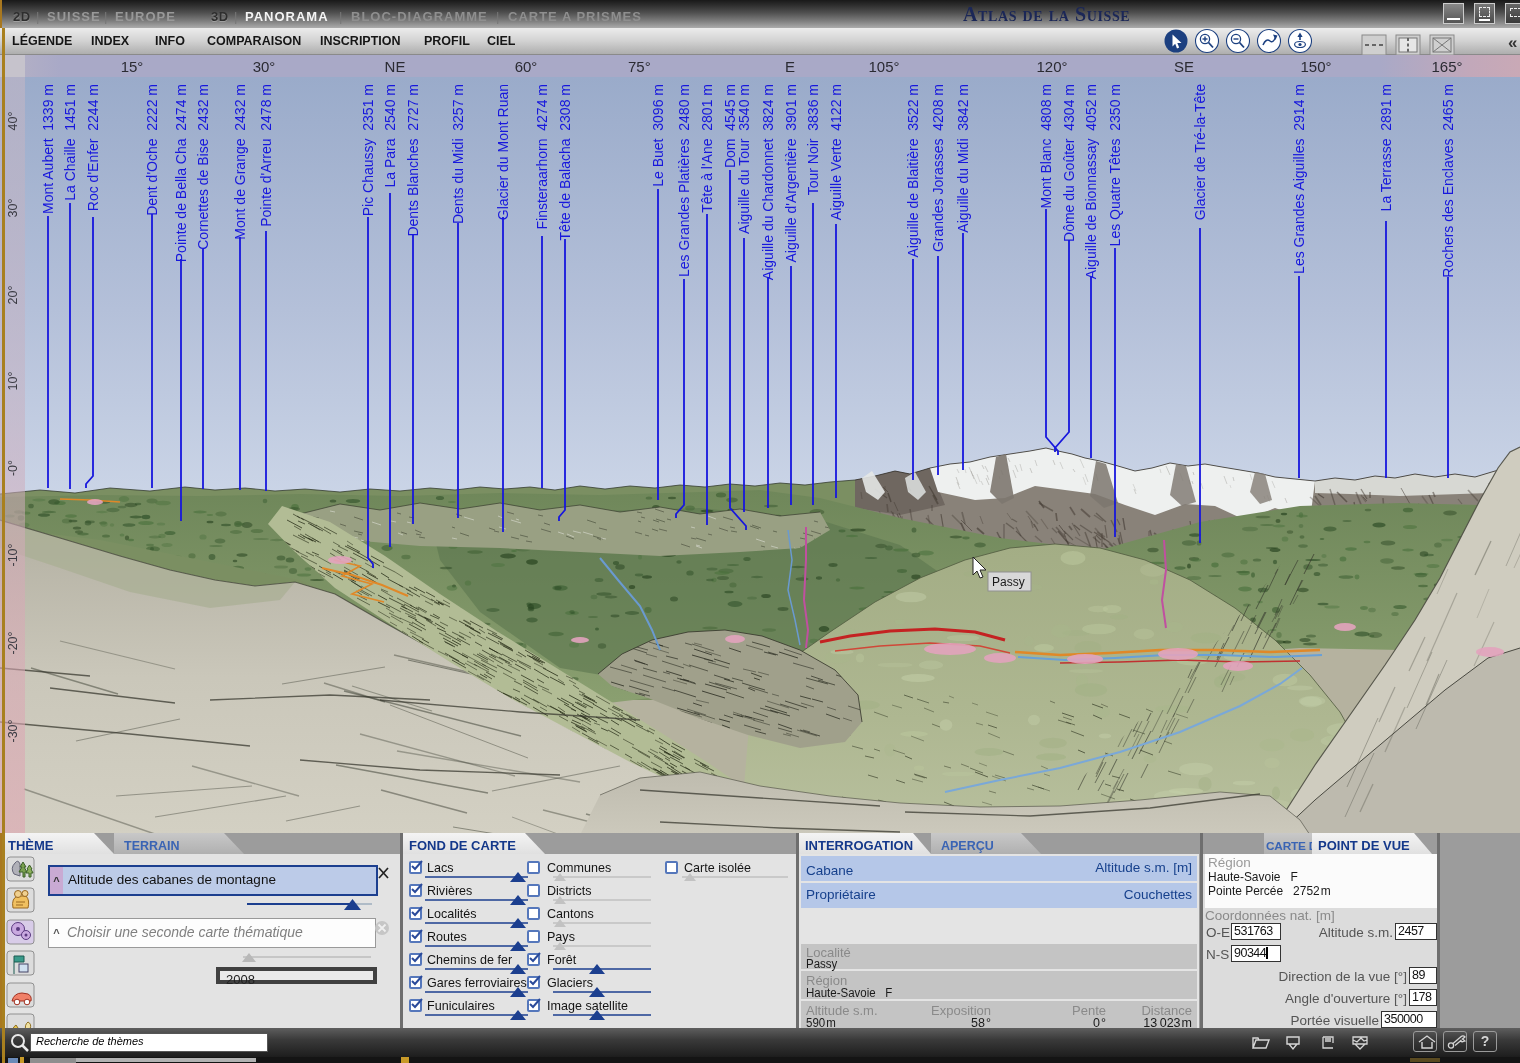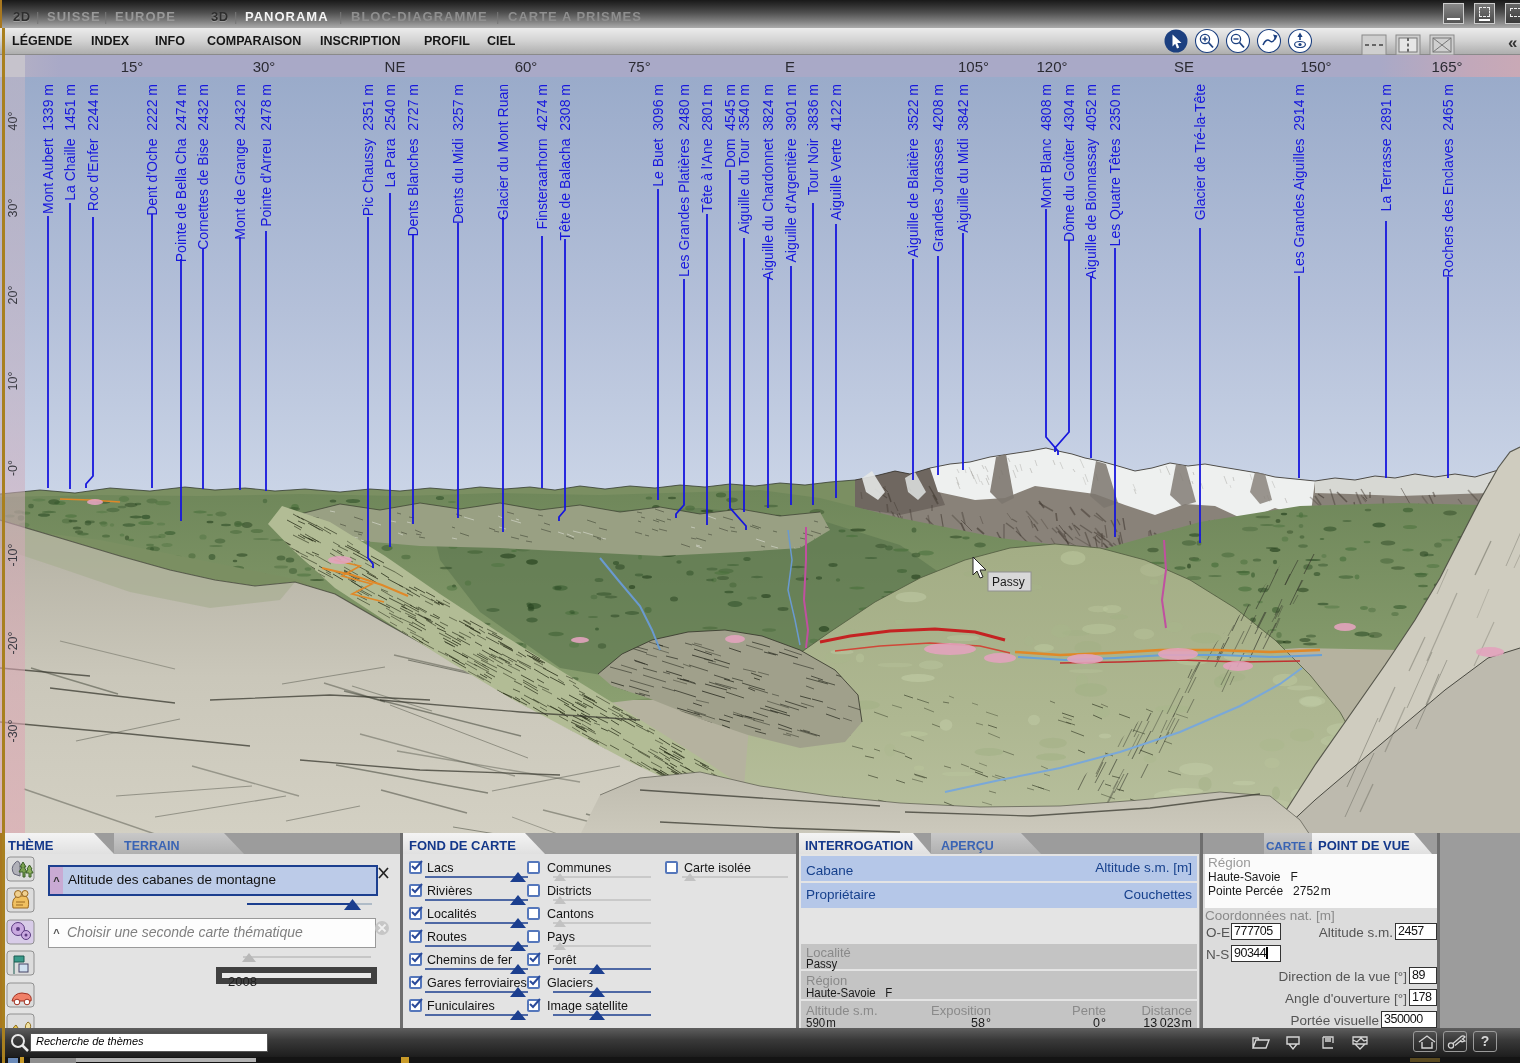--- a/index.html
+++ b/index.html
@@ -20,20 +20,21 @@
  <div class="abs" style="top:9px;left:47px;font-size:13px;font-weight:bold;letter-spacing:1px;color:#999">SUISSE</div>
  <div class="abs" style="top:9px;left:104px;font-size:13px;color:#777">|</div>
  <div class="abs" style="top:9px;left:115px;font-size:13px;font-weight:bold;letter-spacing:1px;color:#999">EUROPE</div>
  <div class="abs" style="top:9px;left:211px;font-size:13px;font-weight:bold;letter-spacing:0.6px;color:#2e2e2e;text-shadow:0 1px 0 rgba(255,255,255,0.25)">3D</div>
  <div class="abs" style="top:9px;left:234px;font-size:13px;color:#777">|</div>
  <div class="abs" style="top:9px;left:245px;font-size:13px;font-weight:bold;letter-spacing:1px;color:#f4f4f4">PANORAMA</div>
  <div class="abs" style="top:9px;left:339px;font-size:13px;color:#777">|</div>
  <div class="abs" style="top:9px;left:351px;font-size:13px;font-weight:bold;letter-spacing:1px;color:#8f8f8f">BLOC-DIAGRAMME</div>
  <div class="abs" style="top:9px;left:496px;font-size:13px;color:#777">|</div>
  <div class="abs" style="top:9px;left:508px;font-size:13px;font-weight:bold;letter-spacing:1px;color:#8f8f8f">CARTE A PRISMES</div>
+ <div class="abs" style="top:3px;left:963px;width:300px;text-align:left;font-family:'Liberation Serif',serif;font-size:20px;font-variant:small-caps;font-weight:bold;color:#1b2757;letter-spacing:0.6px">Atlas de la Suisse</div>
  <div class="abs" style="left:1443px;top:3px;width:21px;height:21px;border:1px solid #ccc;background:linear-gradient(180deg,#888,#555)">
       <div class="abs" style="left:3px;top:14px;width:13px;height:2px;background:#fff"></div>
     </div>
  <div class="abs" style="left:1474px;top:3px;width:21px;height:21px;border:1px solid #ccc;background:linear-gradient(180deg,#777,#4a4a4a)">
       <div class="abs" style="left:4px;top:3px;width:11px;height:10px;border:1.5px dashed #eee"></div>
       <div class="abs" style="left:4px;top:15px;width:11px;height:2px;background:#fff"></div>
     </div>
  <div class="abs" style="left:1505px;top:3px;width:21px;height:21px;border:1px solid #ccc;background:linear-gradient(180deg,#666,#3a3a3a)">
       <div class="abs" style="left:4px;top:4px;width:11px;height:9px;border:1.5px dashed #eee"></div>
     </div>
@@ -77,21 +78,21 @@
  </svg>
 </div>
 <div class="abs" style="left:0;top:55px;width:1520px;height:22px;background:linear-gradient(90deg,#b6b2c4 0,#a9a9c7 60px,#a9a9c7 1380px,#c2a8ba 1470px,#c9a9b6 1520px)">
  <div class="abs" style="left:0;top:0;width:25px;height:22px;background:#c6c3cc"></div>
  <div class="abs" style="left:102px;top:3px;width:60px;text-align:center;font-size:15px;color:#2b2b33">15°</div>
  <div class="abs" style="left:234px;top:3px;width:60px;text-align:center;font-size:15px;color:#2b2b33">30°</div>
  <div class="abs" style="left:365px;top:3px;width:60px;text-align:center;font-size:15px;color:#2b2b33">NE</div>
  <div class="abs" style="left:496px;top:3px;width:60px;text-align:center;font-size:15px;color:#2b2b33">60°</div>
  <div class="abs" style="left:628px;top:3px;width:60px;text-align:left;font-size:15px;color:#2b2b33">75°</div>
  <div class="abs" style="left:760px;top:3px;width:60px;text-align:center;font-size:15px;color:#2b2b33">E</div>
- <div class="abs" style="left:929px;top:3px;width:60px;text-align:right;font-size:15px;color:#2b2b33">105°</div>
+ <div class="abs" style="left:854px;top:3px;width:60px;text-align:center;font-size:15px;color:#2b2b33">105°</div>
  <div class="abs" style="left:1022px;top:3px;width:60px;text-align:center;font-size:15px;color:#2b2b33">120°</div>
  <div class="abs" style="left:1154px;top:3px;width:60px;text-align:center;font-size:15px;color:#2b2b33">SE</div>
  <div class="abs" style="left:1286px;top:3px;width:60px;text-align:center;font-size:15px;color:#2b2b33">150°</div>
  <div class="abs" style="left:1417px;top:3px;width:60px;text-align:center;font-size:15px;color:#2b2b33">165°</div>
 </div>
 <svg width="1520" height="758" viewBox="0 77 1520 758" style="position:absolute;left:0;top:77px;overflow:hidden">
 <defs>
 <linearGradient id="sky" x1="0" y1="77" x2="0" y2="500" gradientUnits="userSpaceOnUse">
 <stop offset="0" stop-color="#9aabca"></stop>
         <stop offset="0.55" stop-color="#b4c0d9"></stop>
@@ -2184,21 +2185,21 @@
  <div class="abs" style="left:18px;top:5px;font-size:14px;font-style:italic;color:#808080">Choisir une seconde carte thématique</div>
 </div>
 <svg class="abs" style="left:373px;top:920px" width="18" height="18">
     <circle cx="9" cy="8" r="7" fill="#c6c6c6"></circle>
     <path d="M5.5,4.5 L12.5,11.5 M12.5,4.5 L5.5,11.5" stroke="#efefef" stroke-width="1.8"></path>
   </svg>
 <svg class="abs" style="left:238px;top:948px" width="140" height="18">
  <line x1="5" y1="9" x2="133" y2="9" stroke="#aaa" stroke-width="1.2"></line>
  <path d="M4,14 L18,14 L11,5 Z" fill="#b8b8b8"></path>
 </svg>
-<div class="abs" style="left:216px;top:967px;width:161px;height:17px;background:#e9e9e9;border:6px solid #404040;font-size:13px;color:#222;padding:1px 0 0 6px">2008</div>
+<div class="abs" style="left:216px;top:967px;width:161px;height:17px;background:#e9e9e9;border:4px solid #404040;font-size:13px;color:#222;padding:1px 0 0 6px">2008</div>
 <div class="abs" style="left:403px;top:833px;width:142px;height:21px;background:linear-gradient(180deg,#f4f4f4,#e0e0e0);clip-path:polygon(0 0,122px 0,142px 100%,0 100%);padding:3px 0 0 6px"><span class="tabtxt">FOND DE CARTE</span></div>
 <div class="cb" style="left:409px;top:861px"></div>
 <svg class="abs" style="left:409px;top:858px" width="16" height="16">
     <path d="M3,8 L6,11 L13,3" fill="none" stroke="#2a4a9a" stroke-width="2"></path>
   </svg>
 <div class="cklbl" style="left:427px;top:860px">Lacs</div>
 <svg class="abs" style="left:425px;top:869px" width="111" height="16">
     <line x1="0" y1="8" x2="103" y2="8" stroke="#1c3f8f" stroke-width="1.6"></line>
     <path d="M85,13 L101,13 L93,3 Z" fill="#1c3f8f"></path>
   </svg>
@@ -2343,21 +2344,21 @@
 </div>
 <div class="abs" style="left:1264px;top:833px;width:112px;height:21px;background:linear-gradient(180deg,#c8c8c8,#b0b0b0);clip-path:polygon(0 0,98px 0,112px 100%,0 100%);padding:3px 0 0 2px"><span style="color:#3a64b4;font-size:12.5px;font-weight:bold;white-space:nowrap"><span style="font-size:11.8px;letter-spacing:-0.2px">CARTE DE RÉF...</span></span></div>
 <div class="abs" style="left:1312px;top:833px;width:120px;height:21px;background:linear-gradient(180deg,#f4f4f4,#e0e0e0);clip-path:polygon(0 0,102px 0,120px 100%,0 100%);padding:3px 0 0 6px"><span class="tabtxt">POINT DE VUE</span></div>
 <div class="abs" style="left:1205px;top:854px;width:232px;height:54px;background:#fbfbfb">
  <div class="abs" style="left:3px;top:1px;font-size:13.5px;color:#9a9a9a">Région</div>
  <div class="abs" style="left:3px;top:15px;font-size:13px;color:#1a1a1a;transform:scaleX(0.92);transform-origin:left">Haute-Savoie&nbsp;&nbsp;&nbsp;F</div>
  <div class="abs" style="left:3px;top:29px;font-size:13px;color:#1a1a1a;transform:scaleX(0.92);transform-origin:left">Pointe Percée&nbsp;&nbsp;&nbsp;2752 m</div>
 </div>
 <div class="abs" style="left:1205px;top:908px;font-size:13.5px;color:#8a8a8a">Coordonnées nat. [m]</div>
 <div class="abs" style="left:1206px;top:925px;font-size:13.5px;color:#555">O-E</div>
-<div class="abs" style="left:1231px;top:923px;width:50px;height:17px;background:#fff;border:1px solid #333;font-size:12.5px;color:#111;padding-left:2px;transform:scaleX(1);letter-spacing:-0.5px">777705</div>
+<div class="abs" style="left:1231px;top:923px;width:50px;height:17px;background:#fff;border:1px solid #333;font-size:12.5px;color:#111;padding-left:2px;transform:scaleX(1);letter-spacing:-0.5px">531763</div>
 <div class="abs" style="left:1290px;top:925px;width:103px;text-align:right;font-size:13.5px;color:#555">Altitude s.m.</div>
 <div class="abs" style="left:1395px;top:923px;width:42px;height:17px;background:#fff;border:1px solid #333;font-size:12.5px;color:#111;padding-left:2px;letter-spacing:-0.5px">2457</div>
 <div class="abs" style="left:1206px;top:947px;font-size:13.5px;color:#555">N-S</div>
 <div class="abs" style="left:1231px;top:945px;width:50px;height:17px;background:#fff;border:1px solid #333;font-size:12.5px;color:#111;padding-left:2px;letter-spacing:-0.5px">90344<span style="display:inline-block;width:1.5px;height:12px;background:#000;vertical-align:-2px"></span></div>
 <div class="abs" style="left:1240px;top:969px;width:167px;text-align:right;font-size:13.5px;color:#555">Direction de la vue [°]</div>
 <div class="abs" style="left:1409px;top:967px;width:28px;height:17px;background:#fff;border:1px solid #333;font-size:12.5px;color:#111;padding-left:2px;letter-spacing:-0.5px">89</div>
 <div class="abs" style="left:1240px;top:991px;width:167px;text-align:right;font-size:13.5px;color:#555">Angle d'ouverture [°]</div>
 <div class="abs" style="left:1409px;top:989px;width:28px;height:17px;background:#fff;border:1px solid #333;font-size:12.5px;color:#111;padding-left:2px;letter-spacing:-0.5px">178</div>
 <div class="abs" style="left:1240px;top:1013px;width:139px;text-align:right;font-size:13.5px;color:#555">Portée visuelle</div>
 <div class="abs" style="left:1381px;top:1011px;width:56px;height:17px;background:#fff;border:1px solid #333;font-size:12.5px;color:#111;padding-left:2px;letter-spacing:-0.5px">350000</div>

